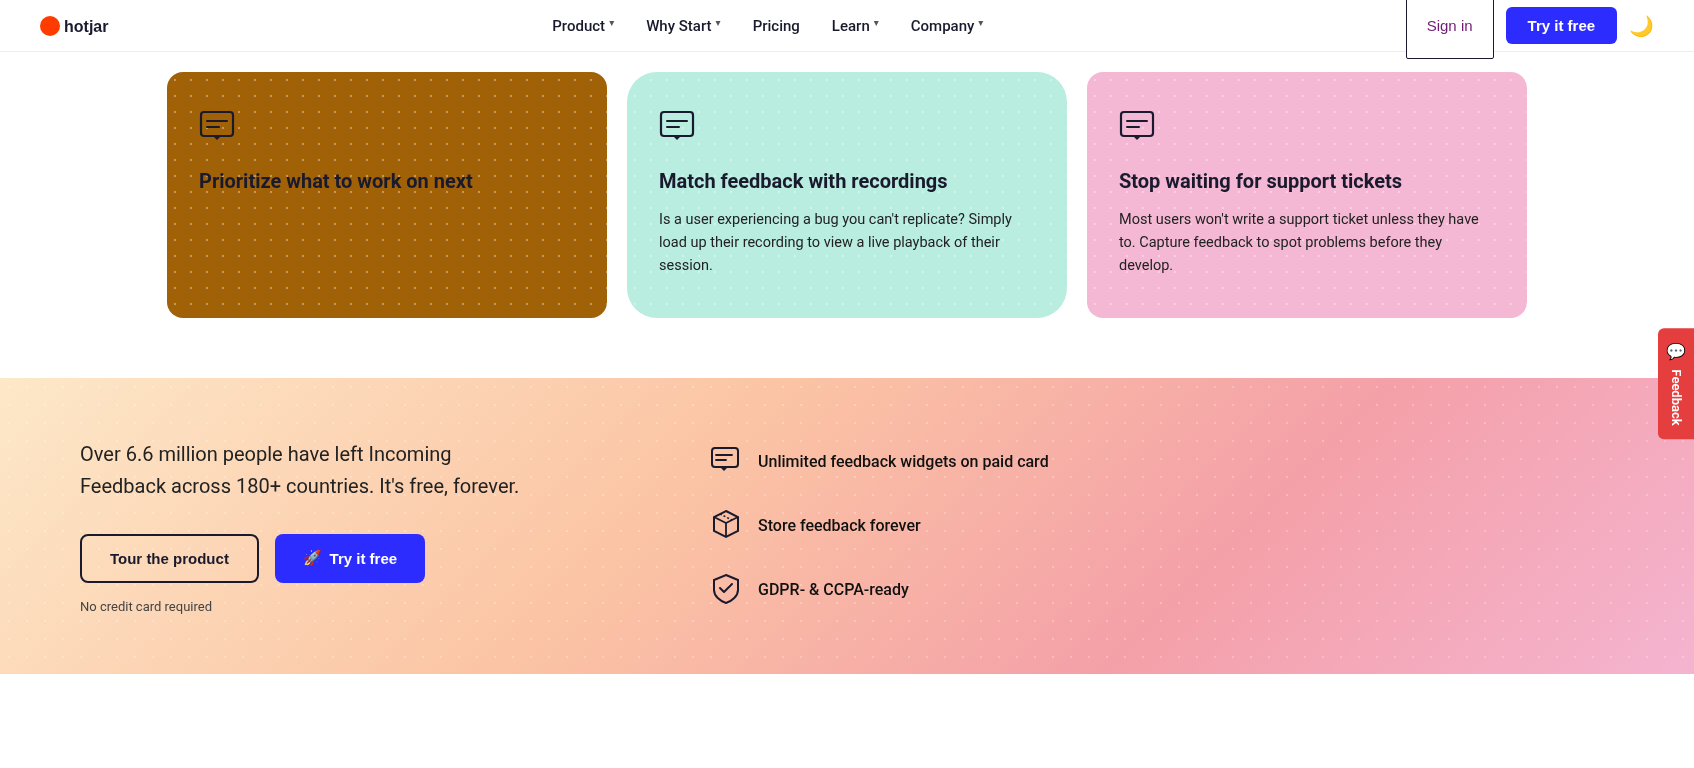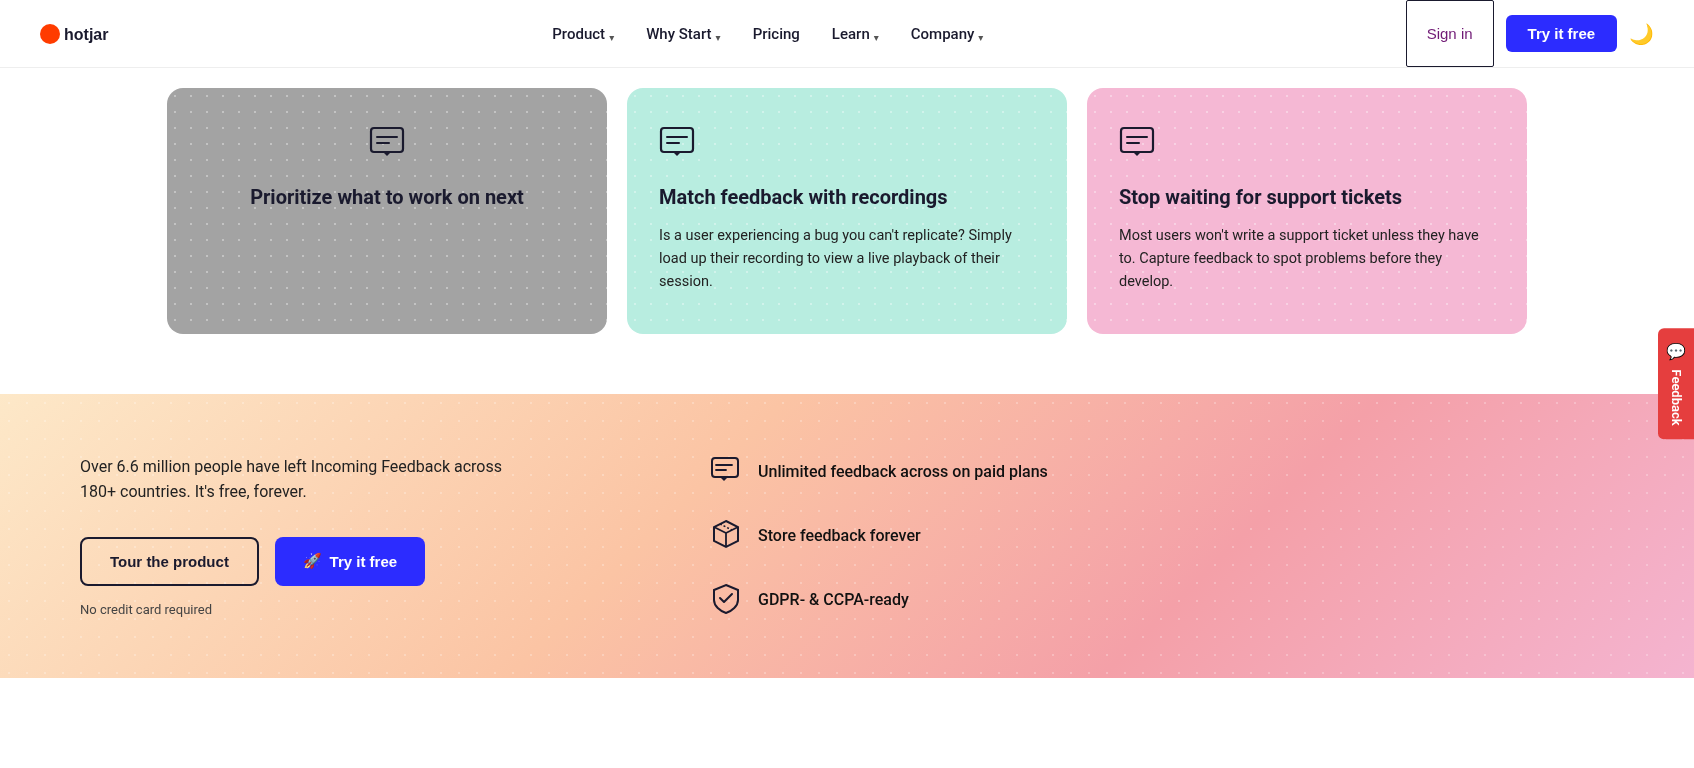--- a/index.html
+++ b/index.html
@@ -1,29 +1,29 @@
 <!DOCTYPE html>
 <html><head>
   <meta charset="utf-8">
   <style>
     * { margin: 0; padding: 0; box-sizing: border-box; }
     body { font-family: -apple-system, BlinkMacSystemFont, 'Segoe UI', Roboto, sans-serif; background: #fff; color: #1a1a2e; overflow-x: hidden; }
 
     
     nav {
       display: flex; align-items: center; justify-content: space-between;
-      padding: 0 40px; height: 68px; border-bottom: 1px solid #eee;
+      padding: 0 40px; height: 52px; border-bottom: 1px solid #eee;
       position: sticky; top: 0; background: #fff; z-index: 100;
     }
     .nav-logo { display: flex; align-items: center; gap: 8px; }
     .nav-logo svg { width: 90px; height: 28px; }
     .nav-links { display: flex; align-items: center; gap: 32px; }
     .nav-links a {
       text-decoration: none; color: #1a1a2e; font-size: 15px; font-weight: 500;
-      display: flex; align-items: flex-end; gap: 4px;
+      display: flex; align-items: flex-start; gap: 4px;
     }
     .nav-links a .chevron { font-size: 10px; color: #555; }
     .nav-actions { display: flex; align-items: center; gap: 12px; }
     .btn-signin {
       border: 1.5px solid #1a1a2e; background: #fff; color: #701a75;
       padding: 24px 20px; border-radius: 2px; font-size: 15px; font-weight: 500;
       cursor: pointer;
     }
     .btn-try {
       background: #2c2cff; color: #fff; border: none;
@@ -34,22 +34,22 @@
 
     
     .cards-section {
       display: grid; grid-template-columns: 1fr 1fr 1fr;
       gap: 20px; padding: 20px 20px 60px 20px;
       max-width: 1400px; margin: 0 auto;
     }
     .card {
       border-radius: 16px; padding: 36px 32px 40px; position: relative; overflow: hidden;
     }
-    .card-yellow { background: #a3a3a3; text-align: center; }
-    .card-mint { background: #b8ede0; }
+    .card-yellow { background: #a16207; }
+    .card-mint { background: #b8ede0; border-radius: 30px; }
     .card-pink { background: #f5b8d4; }
 
     
     .card::before {
       content: '';
       position: absolute; top: 0; left: 0; right: 0; bottom: 0;
       background-image: radial-gradient(circle, rgba(255,255,255,0.35) 1px, transparent 1px);
       background-size: 16px 16px;
       pointer-events: none;
     }
@@ -71,21 +71,21 @@
       background-image: radial-gradient(circle, rgba(255,255,255,0.25) 1px, transparent 1px);
       background-size: 18px 18px;
       pointer-events: none;
     }
     .cta-inner {
       display: grid; grid-template-columns: 1fr 1fr;
       gap: 60px; max-width: 1200px; position: relative; z-index: 1;
     }
     .cta-left {}
     .cta-title { font-size: 48px; font-weight: 800; line-height: 1.1; margin-bottom: 20px; color: #111; }
-    .cta-desc { font-size: 16px; line-height: 1.6; color: #222; margin-bottom: 32px; max-width: 440px; }
+    .cta-desc { font-size: 20px; line-height: 1.6; color: #222; margin-bottom: 32px; max-width: 440px; }
     .cta-buttons { display: flex; gap: 16px; margin-bottom: 16px; flex-wrap: wrap; }
     .btn-tour {
       border: 2px solid #1a1a2e; background: transparent; color: #1a1a2e;
       padding: 14px 28px; border-radius: 8px; font-size: 15px; font-weight: 600;
       cursor: pointer;
     }
     .btn-try-cta {
       background: #2c2cff; color: #fff; border: none;
       padding: 14px 28px; border-radius: 8px; font-size: 15px; font-weight: 600;
       cursor: pointer; display: flex; align-items: center; gap: 8px;
@@ -207,21 +207,21 @@
 
       <div class="feature-item">
         <div class="feature-icon">
           <svg viewBox="0 0 32 32" fill="none" xmlns="http://www.w3.org/2000/svg">
             <rect x="2" y="4" width="26" height="19" rx="3" stroke="#1a1a2e" stroke-width="2" fill="none"></rect>
             <line x1="6" y1="11" x2="22" y2="11" stroke="#1a1a2e" stroke-width="1.8" stroke-linecap="round"></line>
             <line x1="6" y1="16" x2="16" y2="16" stroke="#1a1a2e" stroke-width="1.8" stroke-linecap="round"></line>
             <path d="M10 23 L14 27 L18 23" fill="#1a1a2e"></path>
           </svg>
         </div>
-        <div class="feature-text">Unlimited feedback across on paid plans</div>
+        <div class="feature-text">Unlimited feedback widgets on paid card</div>
       </div>
 
       <div class="feature-item">
         <div class="feature-icon">
           <svg viewBox="0 0 32 32" fill="none" xmlns="http://www.w3.org/2000/svg">
             <path d="M16 3 L28 9 L28 23 L16 29 L4 23 L4 9 Z" stroke="#1a1a2e" stroke-width="2" fill="none"></path>
             <line x1="4" y1="9" x2="16" y2="15" stroke="#1a1a2e" stroke-width="1.8"></line>
             <line x1="28" y1="9" x2="16" y2="15" stroke="#1a1a2e" stroke-width="1.8"></line>
             <line x1="16" y1="15" x2="16" y2="29" stroke="#1a1a2e" stroke-width="1.8"></line>
             <line x1="10" y1="6" x2="22" y2="12" stroke="#1a1a2e" stroke-width="1.5" stroke-dasharray="2 2"></line>

